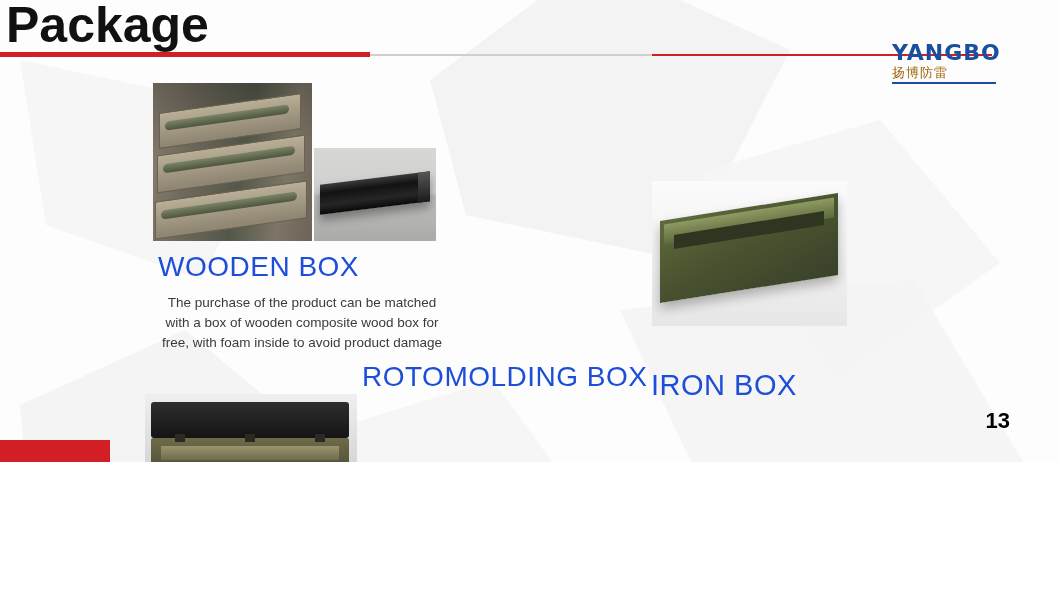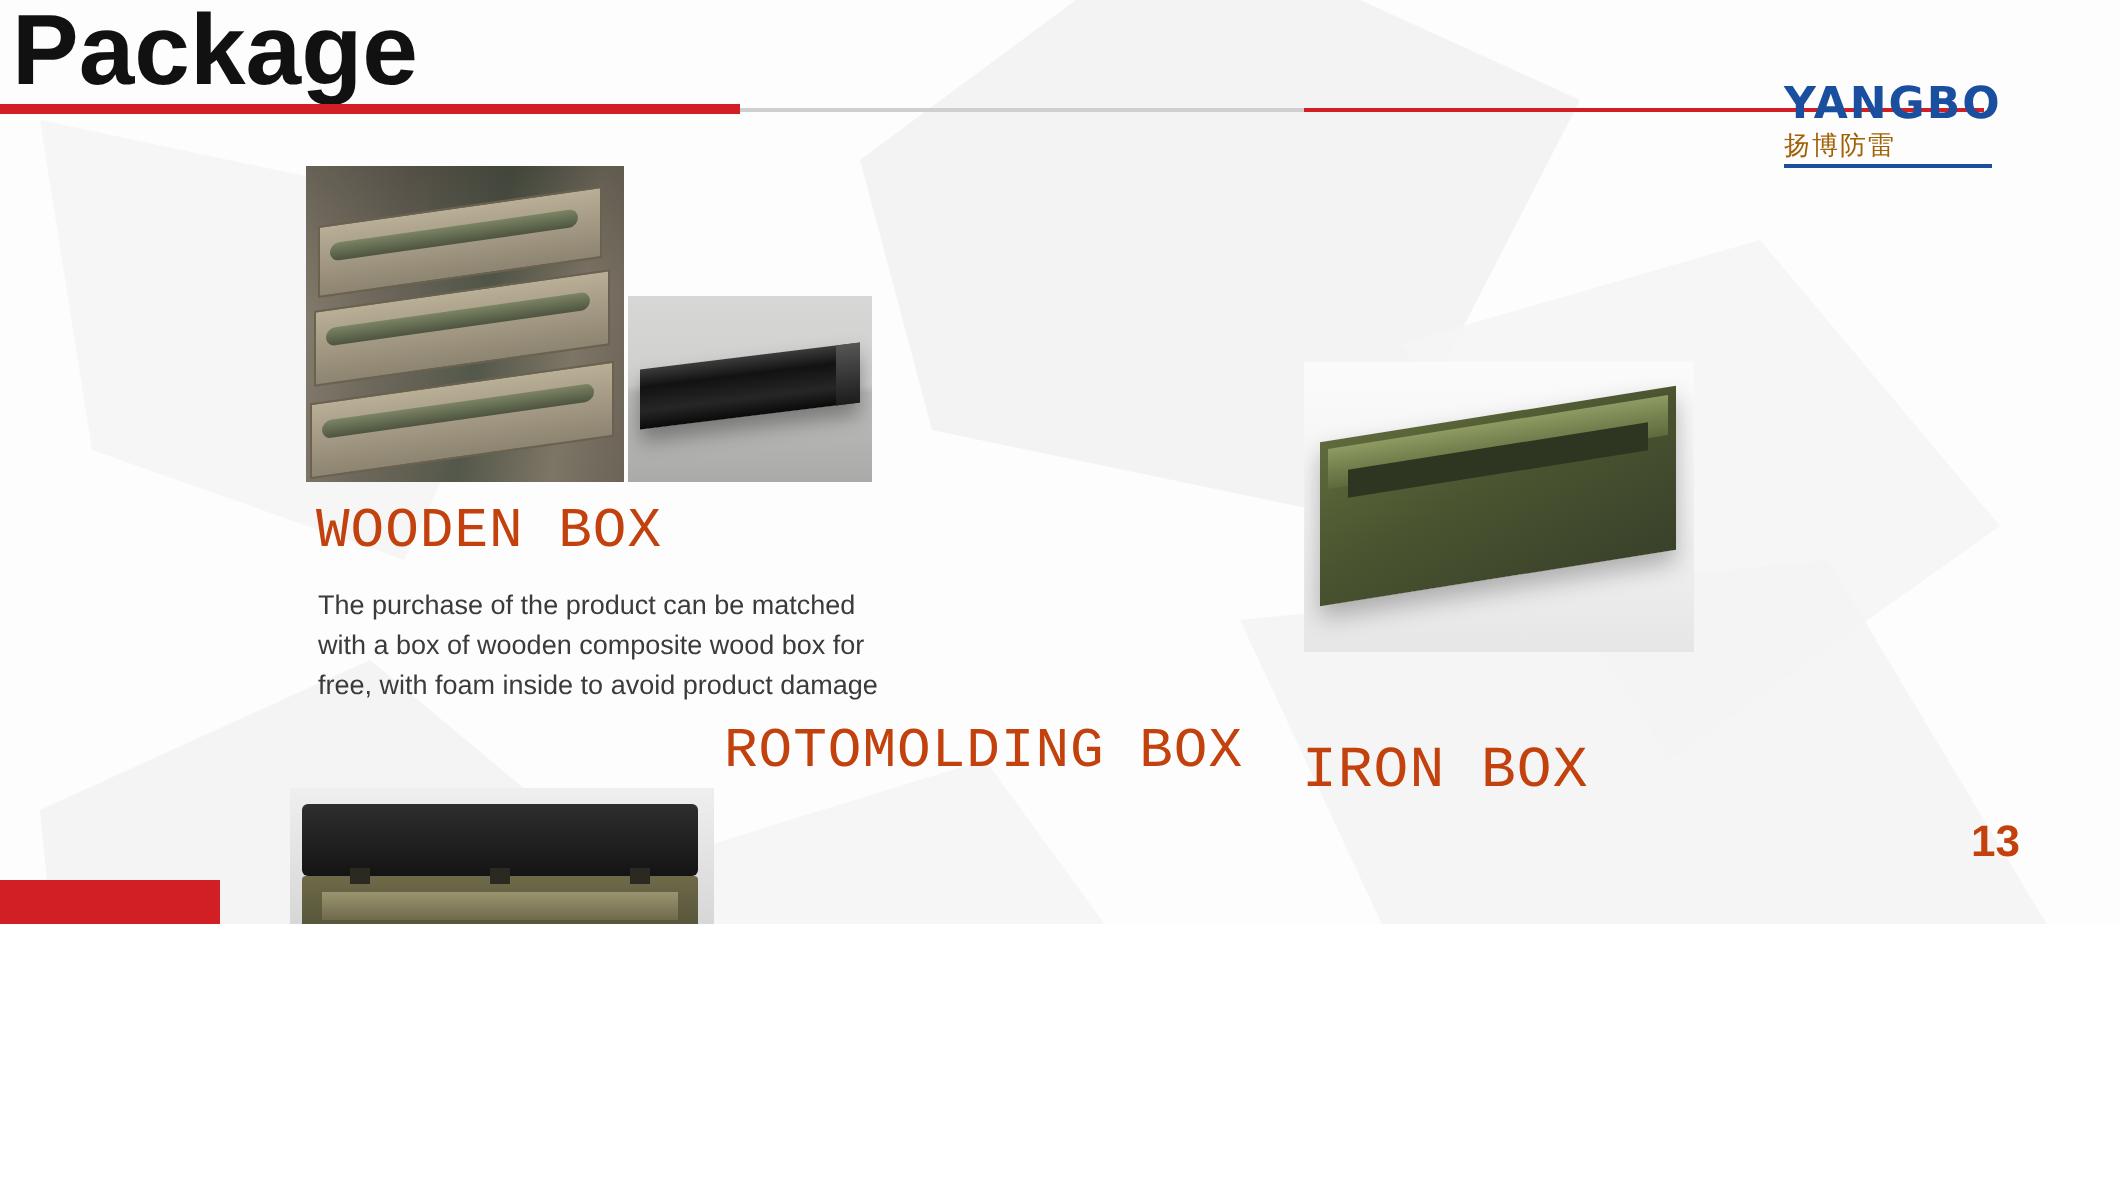--- a/index.html
+++ b/index.html
@@ -122,21 +122,21 @@
     width: 110px;
     height: 22px;
     background: #d21f26;
   }
   .page-num {
     position: absolute;
     right: 50px;
     bottom: 28px;
     font-size: 22px;
     font-weight: bold;
-    color: #c2410c;
+    color: #000000;
   }
 
   
   .photo {
     position: absolute;
     overflow: hidden;
     background: #777;
   }
   .photo .inner { position:absolute; inset:0; }
 
@@ -244,28 +244,28 @@
     position: absolute;
     left: 22px; top: 42px;
     width: 150px; height: 14px;
     background: #2e3622;
     transform: skewY(-9deg);
   }
 
   
   .heading {
     position: absolute;
-    color: #c2410c;
+    color: #1d4ed8;
     font-weight: normal;
     letter-spacing: 0.5px;
-    font-family: Liberation Mono, monospace;
   }
   .para {
     position: absolute;
     color: #3b3b3b;
+    text-align: center;
   }
 
   #heading-wooden { left: 158px; top: 251px; font-size: 28px; }
   #para-wooden {
     left: 159px; top: 293px; width: 286px;
     font-size: 13.5px; line-height: 20px;
   }
 
   #heading-roto { left: 362px; top: 361px; font-size: 28px; }
   #para-roto {

